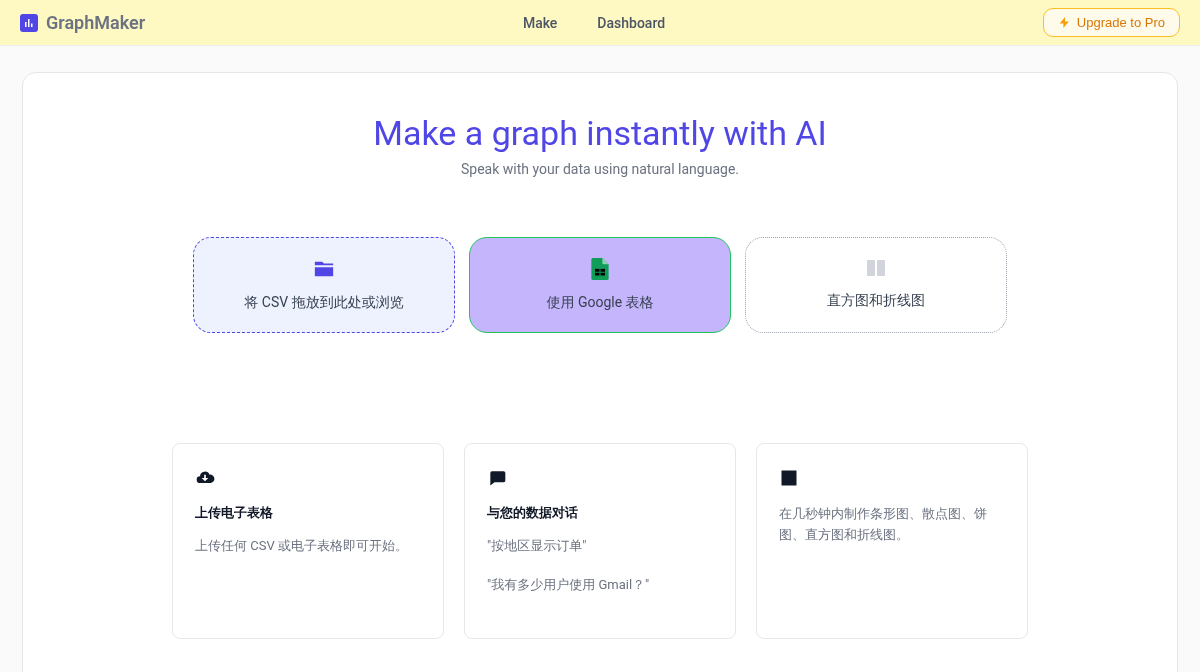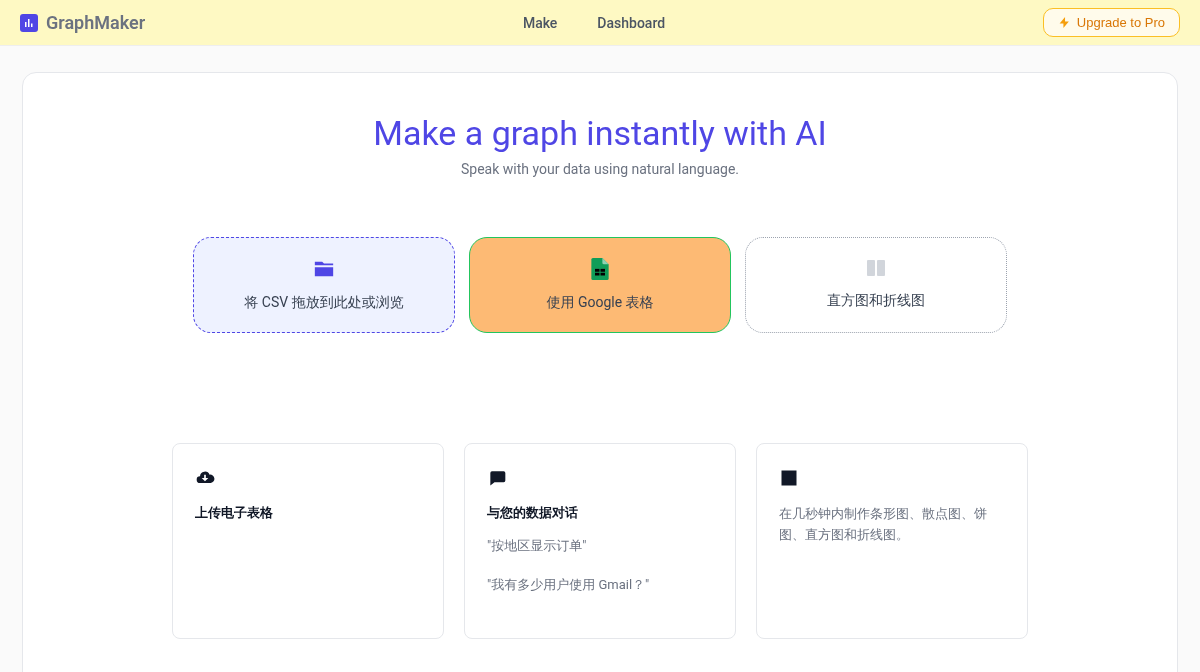--- a/index.html
+++ b/index.html
@@ -18,21 +18,21 @@
 .upgrade-btn svg { width: 13px; height: 13px; fill: #f59e0b; }
 
 .main-card { margin: 26px 22px; background: #fff; border: 1px solid #e5e7eb; border-radius: 14px; padding: 40px 60px 30px; text-align: center; }
 
 .hero-title { font-size: 34px; font-weight: 400; color: #4f46e5; margin-bottom: 8px; }
 .hero-sub { font-size: 14px; color: #6b7280; margin-bottom: 60px; }
 
 .options { display: flex; gap: 14px; justify-content: center; margin-bottom: 110px; }
 .option-card { flex: 0 0 262px; border-radius: 18px; padding: 20px 10px; display: flex; flex-direction: column; align-items: center; gap: 14px; cursor: pointer; font-size: 14px; color: #374151; }
 .opt-csv { border: 1.5px dashed #4f46e5; background: #eef2ff; }
-.opt-gs  { border: 1px solid #22c55e; background: #fdba74; }
+.opt-gs  { border: 1px solid #22c55e; background: #c4b5fd; }
 .opt-sample { border: 1px dotted #9ca3af; background: #fff; }
 
 .features { display: flex; gap: 20px; justify-content: center; margin-bottom: 60px; }
 .feature-card { flex: 0 0 272px; background: #fff; border: 1px solid #e5e7eb; border-radius: 8px; padding: 24px 22px; text-align: left; }
 .feature-icon { width: 20px; height: 20px; margin-bottom: 16px; }
 .feature-title { font-size: 13px; font-weight: 700; color: #111827; margin-bottom: 14px; }
 .feature-desc { font-size: 13px; color: #6b7280; line-height: 1.6; }
 .feature-desc .quote { display: block; margin-bottom: 18px; }
 
 svg { display: block; }
@@ -89,20 +89,21 @@
       <span>直方图和折线图</span>
     </div>
   </div>
 
   <div class="features">
     <div class="feature-card">
       <svg class="feature-icon" viewBox="0 0 24 24">
           <path fill="#111827" d="M19 18H6a4 4 0 010-8 6 6 0 0111.5-2A4.5 4.5 0 0119 18zm-7-2l4-4h-3V8h-2v4H8l4 4z"></path>
         </svg>
       <div class="feature-title">上传电子表格</div>
+      <div class="feature-desc">上传任何 CSV 或电子表格即可开始。</div>
     </div>
     <div class="feature-card">
       <svg class="feature-icon" viewBox="0 0 24 24">
           <path fill="#111827" d="M4 4h16a2 2 0 012 2v9a2 2 0 01-2 2H9l-5 4V6a2 2 0 012-2z"></path>
         </svg>
       <div class="feature-title">与您的数据对话</div>
       <div class="feature-desc">
         <span class="quote">"按地区显示订单"</span>
         <span class="quote">"我有多少用户使用 Gmail？"</span>
       </div>

